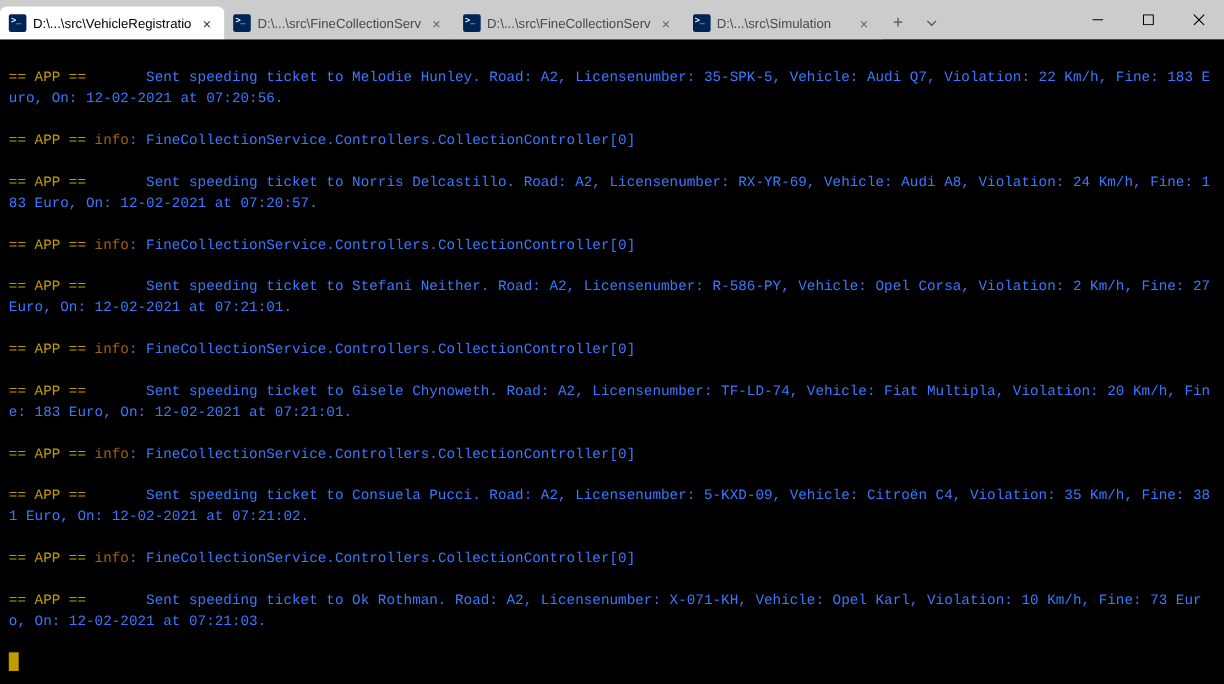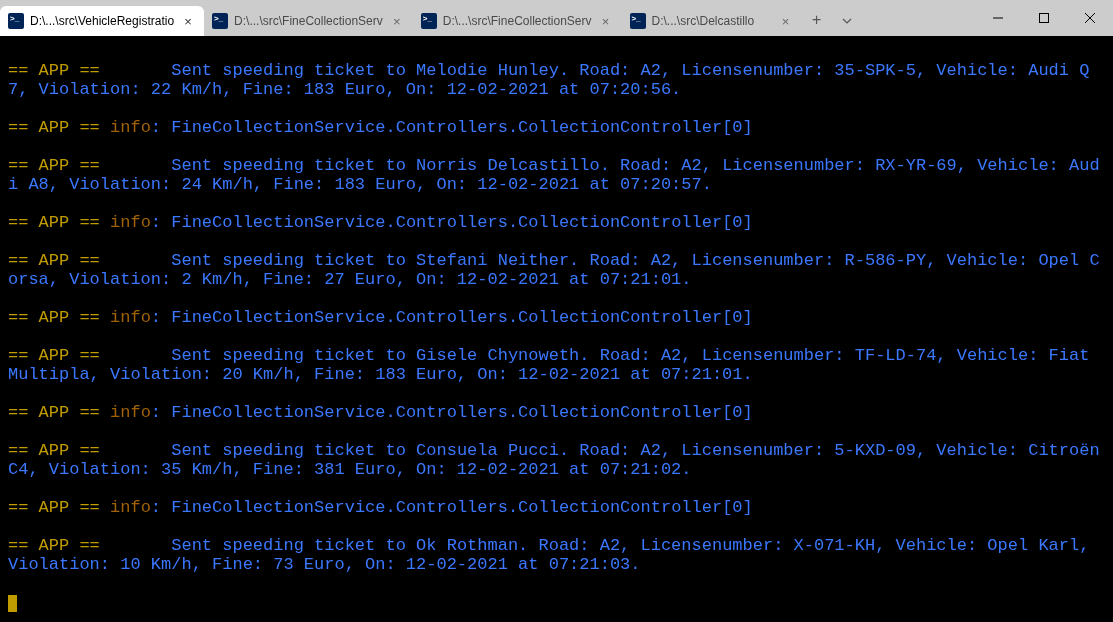--- a/index.html
+++ b/index.html
@@ -124,21 +124,21 @@
       display: flex;
       align-items: center;
       justify-content: center;
       color: #000;
       cursor: pointer;
     }
     .terminal {
       flex: 1;
       background: #000000;
       padding: 6px 8px 8px 8px;
-      font-size: 17px;
+      font-size: 13px;
       line-height: 19px;
       color: #0037da;
       white-space: pre-wrap;
       word-break: break-all;
       overflow: hidden;
     }
     .log-yellow { color: #c19c00; }
     .log-blue { color: #a16207; }
     .log-brightblue { color: #3b78ff; }
     .cursor {
@@ -174,21 +174,21 @@
           <span class="tab-icon">
             <span class="ps-icon"></span>
           </span>
           <span class="tab-title">D:\...\src\FineCollectionServ</span>
           <span class="tab-close">×</span>
         </div>
         <div class="tab">
           <span class="tab-icon">
             <span class="ps-icon"></span>
           </span>
-          <span class="tab-title">D:\...\src\Delcastillo</span>
+          <span class="tab-title">D:\...\src\Simulation</span>
           <span class="tab-close">×</span>
         </div>
       </div>
     <div class="newtab-btn">
       <span>+</span>
     </div>
     <div class="dropdown-btn">
       <svg width="12" height="12" viewBox="0 0 12 12">
           <path d="M2 4 L6 8 L10 4" stroke="#555" stroke-width="1.2" fill="none"></path>
         </svg>

